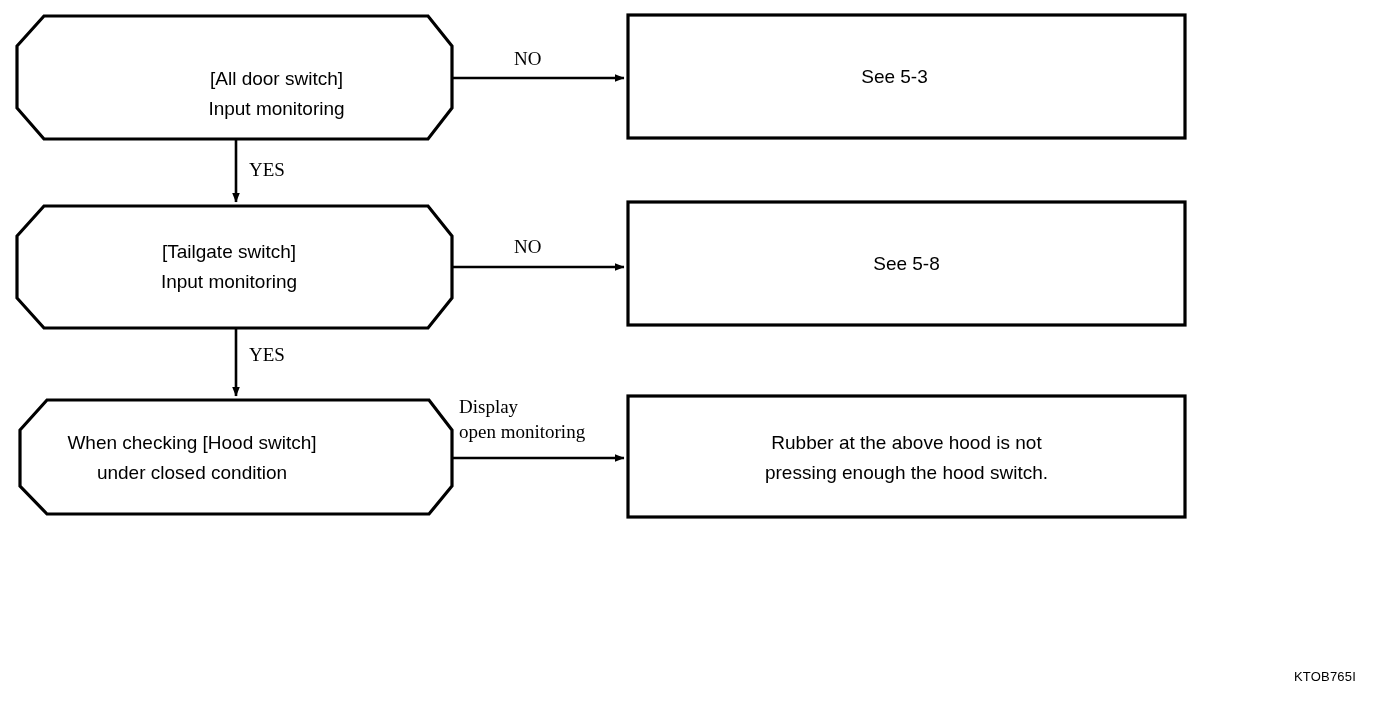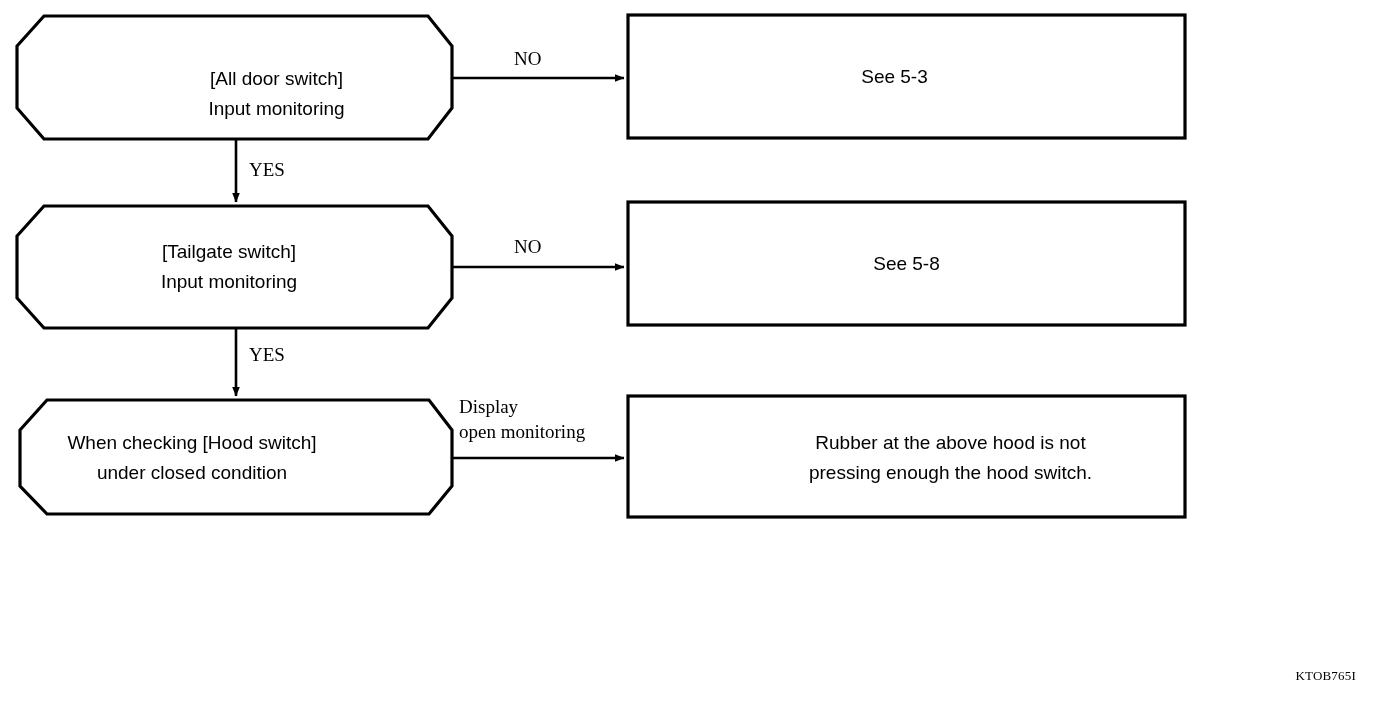--- a/index.html
+++ b/index.html
@@ -37,21 +37,21 @@
     font-family: Liberation Serif, serif;
     font-size: 19px;
     line-height: 24px;
     color: #000000;
     white-space: pre-line;
   }
   .corner-code {
     position: absolute;
     right: 20px;
     bottom: 18px;
-    font-family: Liberation Serif, serif;
+    font-family: Liberation Sans, sans-serif;
     font-size: 13px;
     letter-spacing: 0.2px;
     color: #000000;
   }
 </style>
 </head>
 <body>
 
 <svg id="diagram-canvas" viewBox="0 0 1376 702" xmlns="http://www.w3.org/2000/svg">
 
@@ -91,21 +91,21 @@
 <div class="node-text" style="left:17px; top:237px; width:424px;">[Tailgate switch]
 Input monitoring</div>
 
 <div class="node-text" style="left:20px; top:428px; width:344px;">When checking [Hood switch]
 under closed condition</div>
 
 <div class="node-text" style="left:628px; top:62px; width:533px;">See 5-3</div>
 
 <div class="node-text" style="left:628px; top:249px; width:557px;">See 5-8</div>
 
-<div class="node-text" style="left:628px; top:428px; width:557px;margin-left:44px;">Rubber at the above hood is not
+<div class="node-text" style="left:628px; top:428px; width:557px;">Rubber at the above hood is not
 pressing enough the hood switch.</div>
 
 <div class="edge-label" style="left:514px; top:47px;">NO</div>
 
 <div class="edge-label" style="left:249px; top:158px;">YES</div>
 
 <div class="edge-label" style="left:514px; top:235px;">NO</div>
 
 <div class="edge-label" style="left:249px; top:343px;">YES</div>
 

